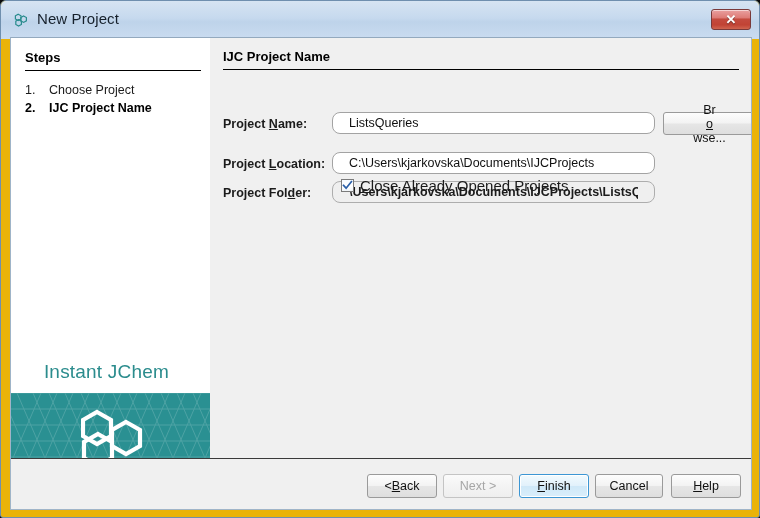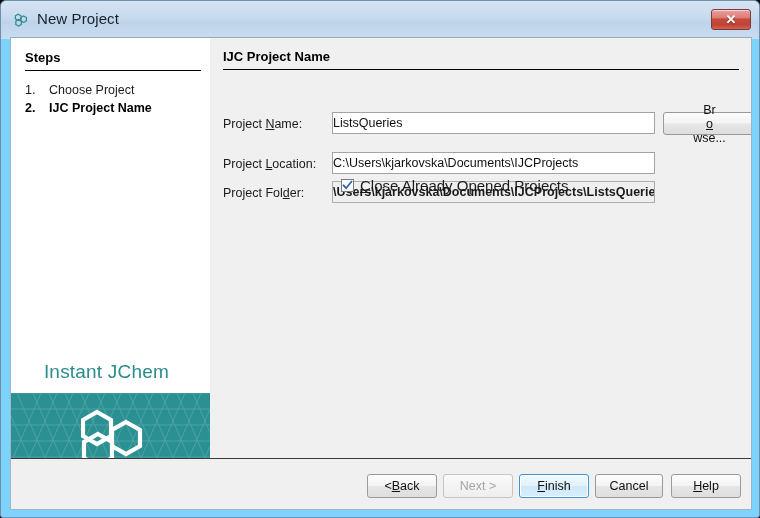--- a/index.html
+++ b/index.html
@@ -10,21 +10,21 @@
   body {
     font-family: "Liberation Sans", sans-serif;
     -webkit-font-smoothing: antialiased;
   }
 
   #window {
     position: relative;
     width: 760px;
     height: 518px;
     box-sizing: border-box;
-    background: #7dd3fc;
+    background: #eab308;
     border: 1px solid #6f8fae;
     border-radius: 6px 6px 3px 3px;
     overflow: hidden;
   }
 
   
   .titlebar {
     position: absolute;
     left: 0; top: 0;
     width: 760px;
@@ -158,34 +158,35 @@
     width: 516px; height: 1px;
     background: #000;
   }
 
   .field-label {
     position: absolute;
     left: 13px;
     font-size: 12.5px;
     color: #1b1b1b;
     white-space: nowrap;
+    font-weight: bold;
   }
   .tinput {
     position: absolute;
     box-sizing: border-box;
     height: 22px;
     border: 1px solid #a3a3a3;
     background: #ffffff;
     font-family: "Liberation Sans", sans-serif;
     font-size: 12.5px;
     color: #101010;
-    padding: 0 0;
+    padding: 0 16px;
     line-height: 20px;
     outline: none;
-    border-radius: 0;
+    border-radius: 8px;
   }
   .tinput.readonly {
     background: #efefef;
     color: #1b1b1b;
     border: 1px solid #adadad;
   }
 
   .btn {
     box-sizing: border-box;
     border: 1px solid #9a9a9a;

